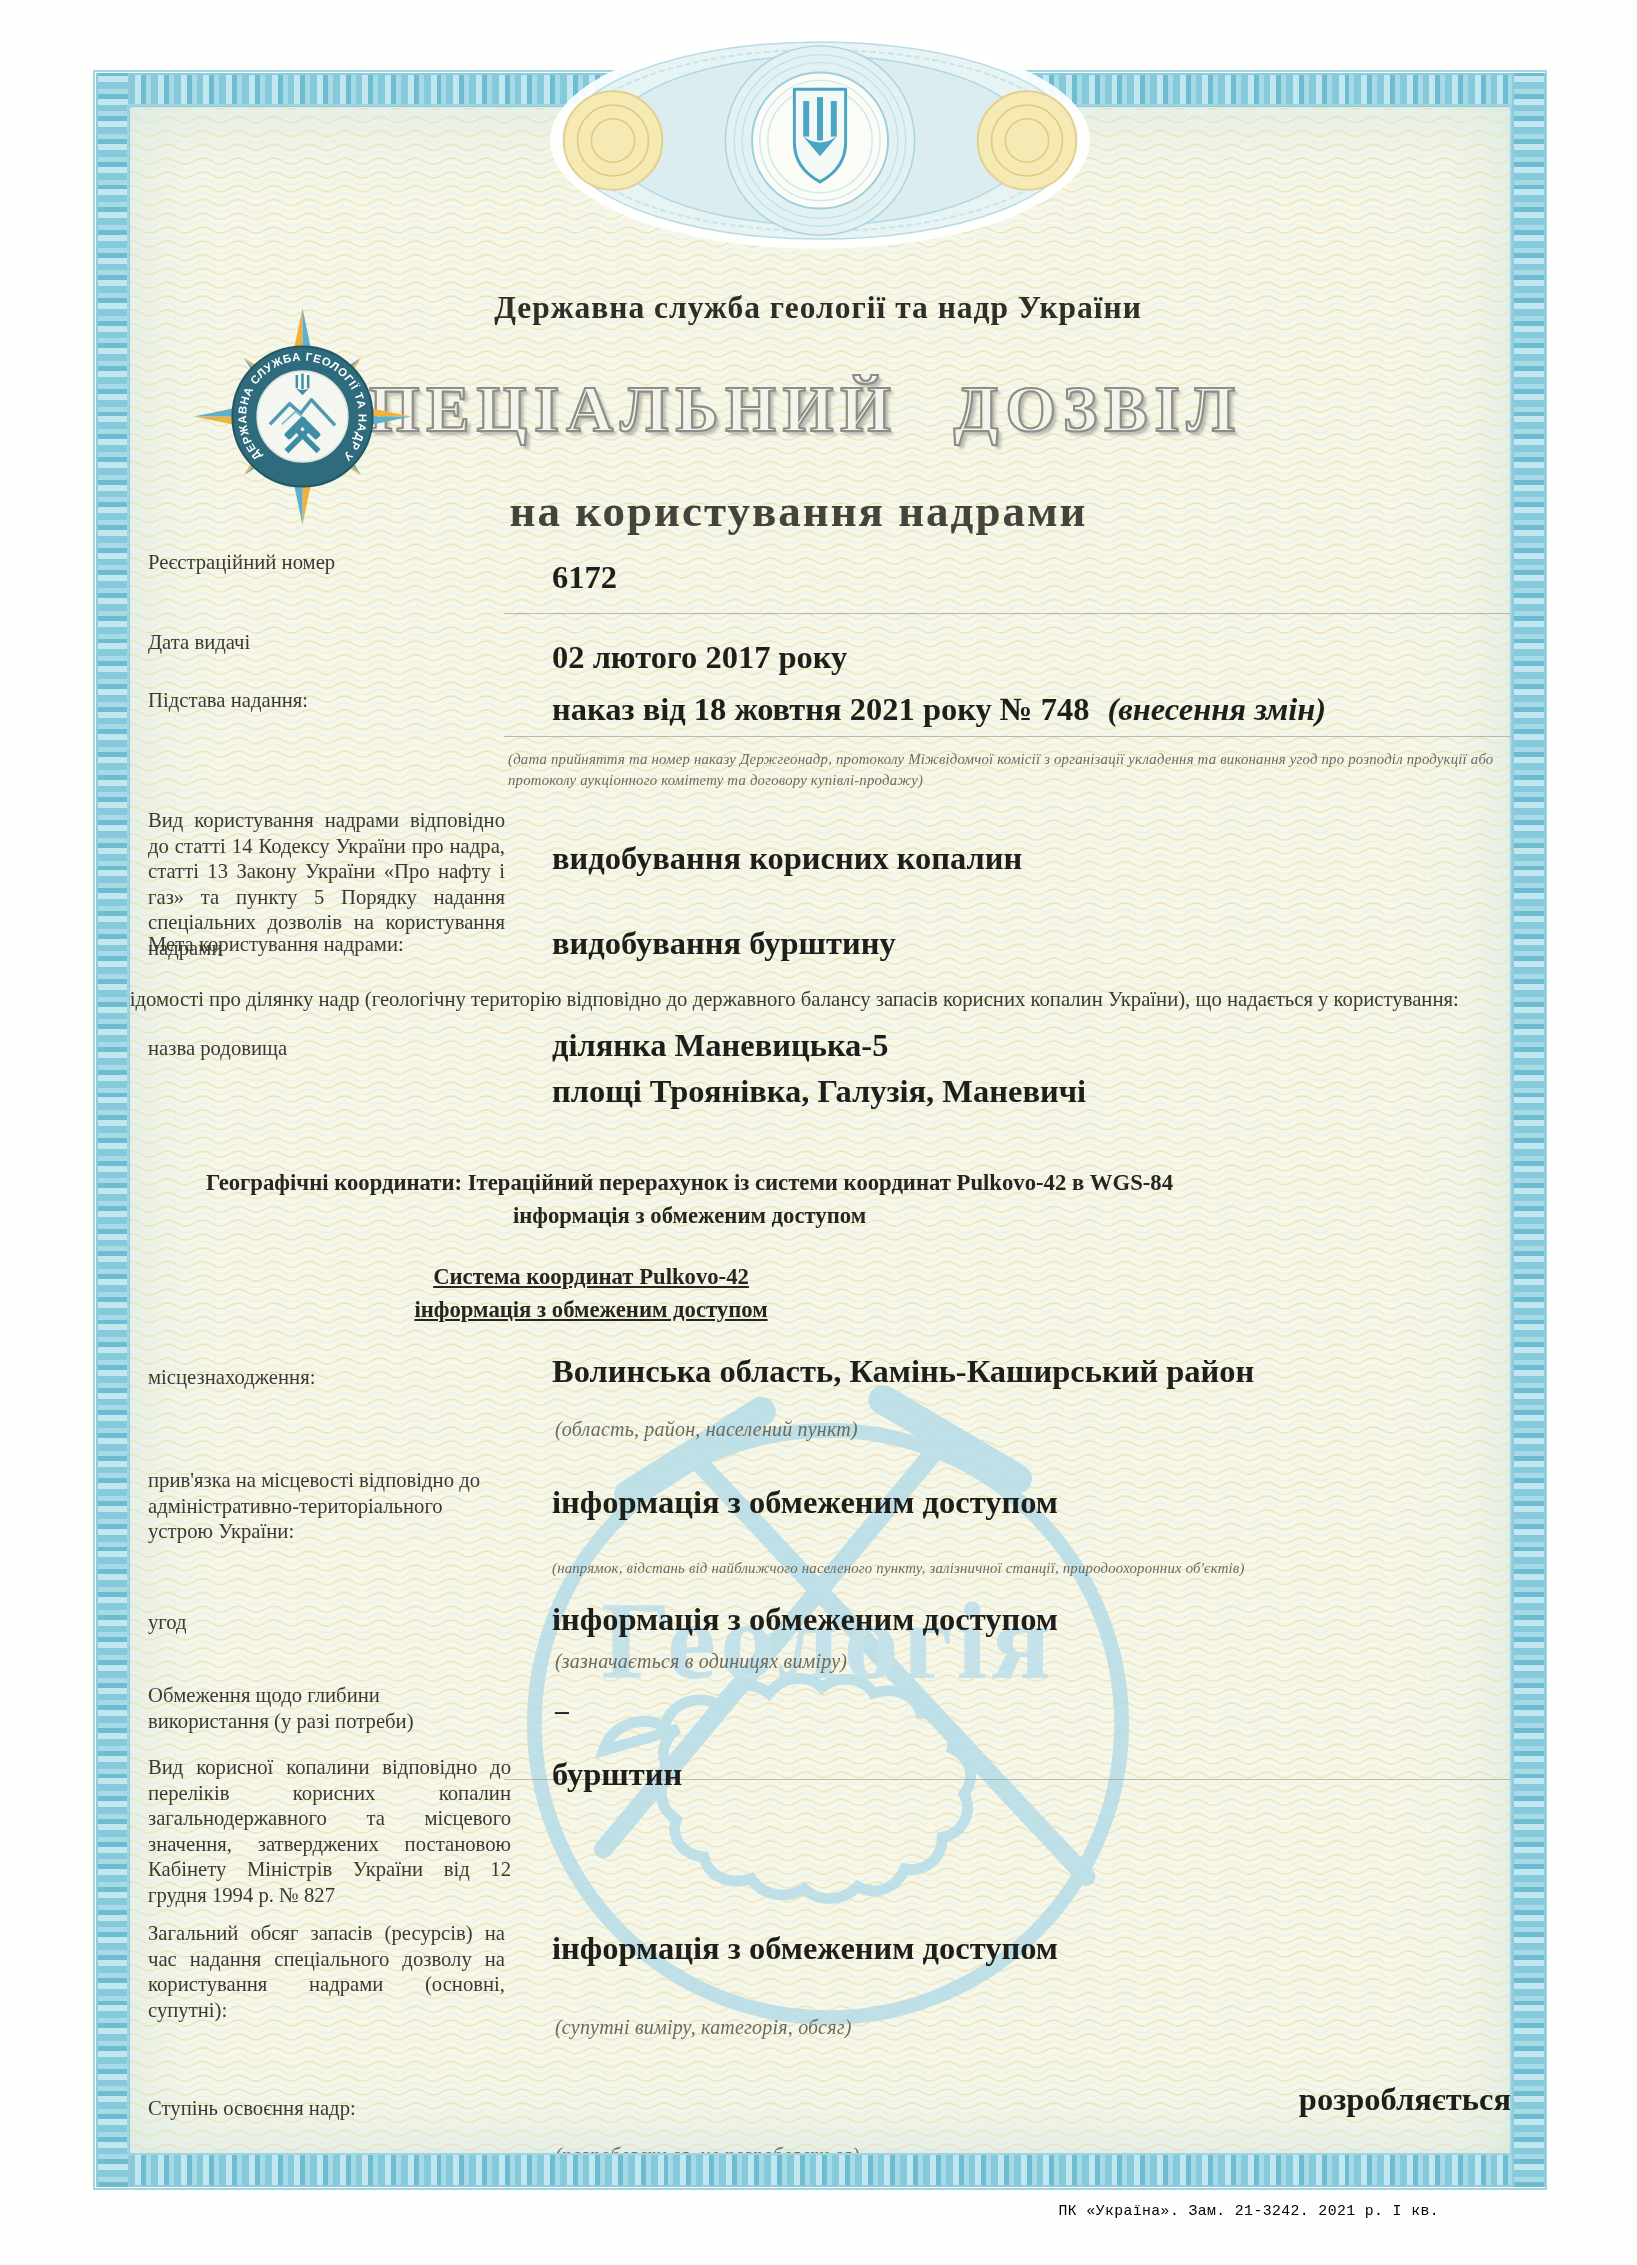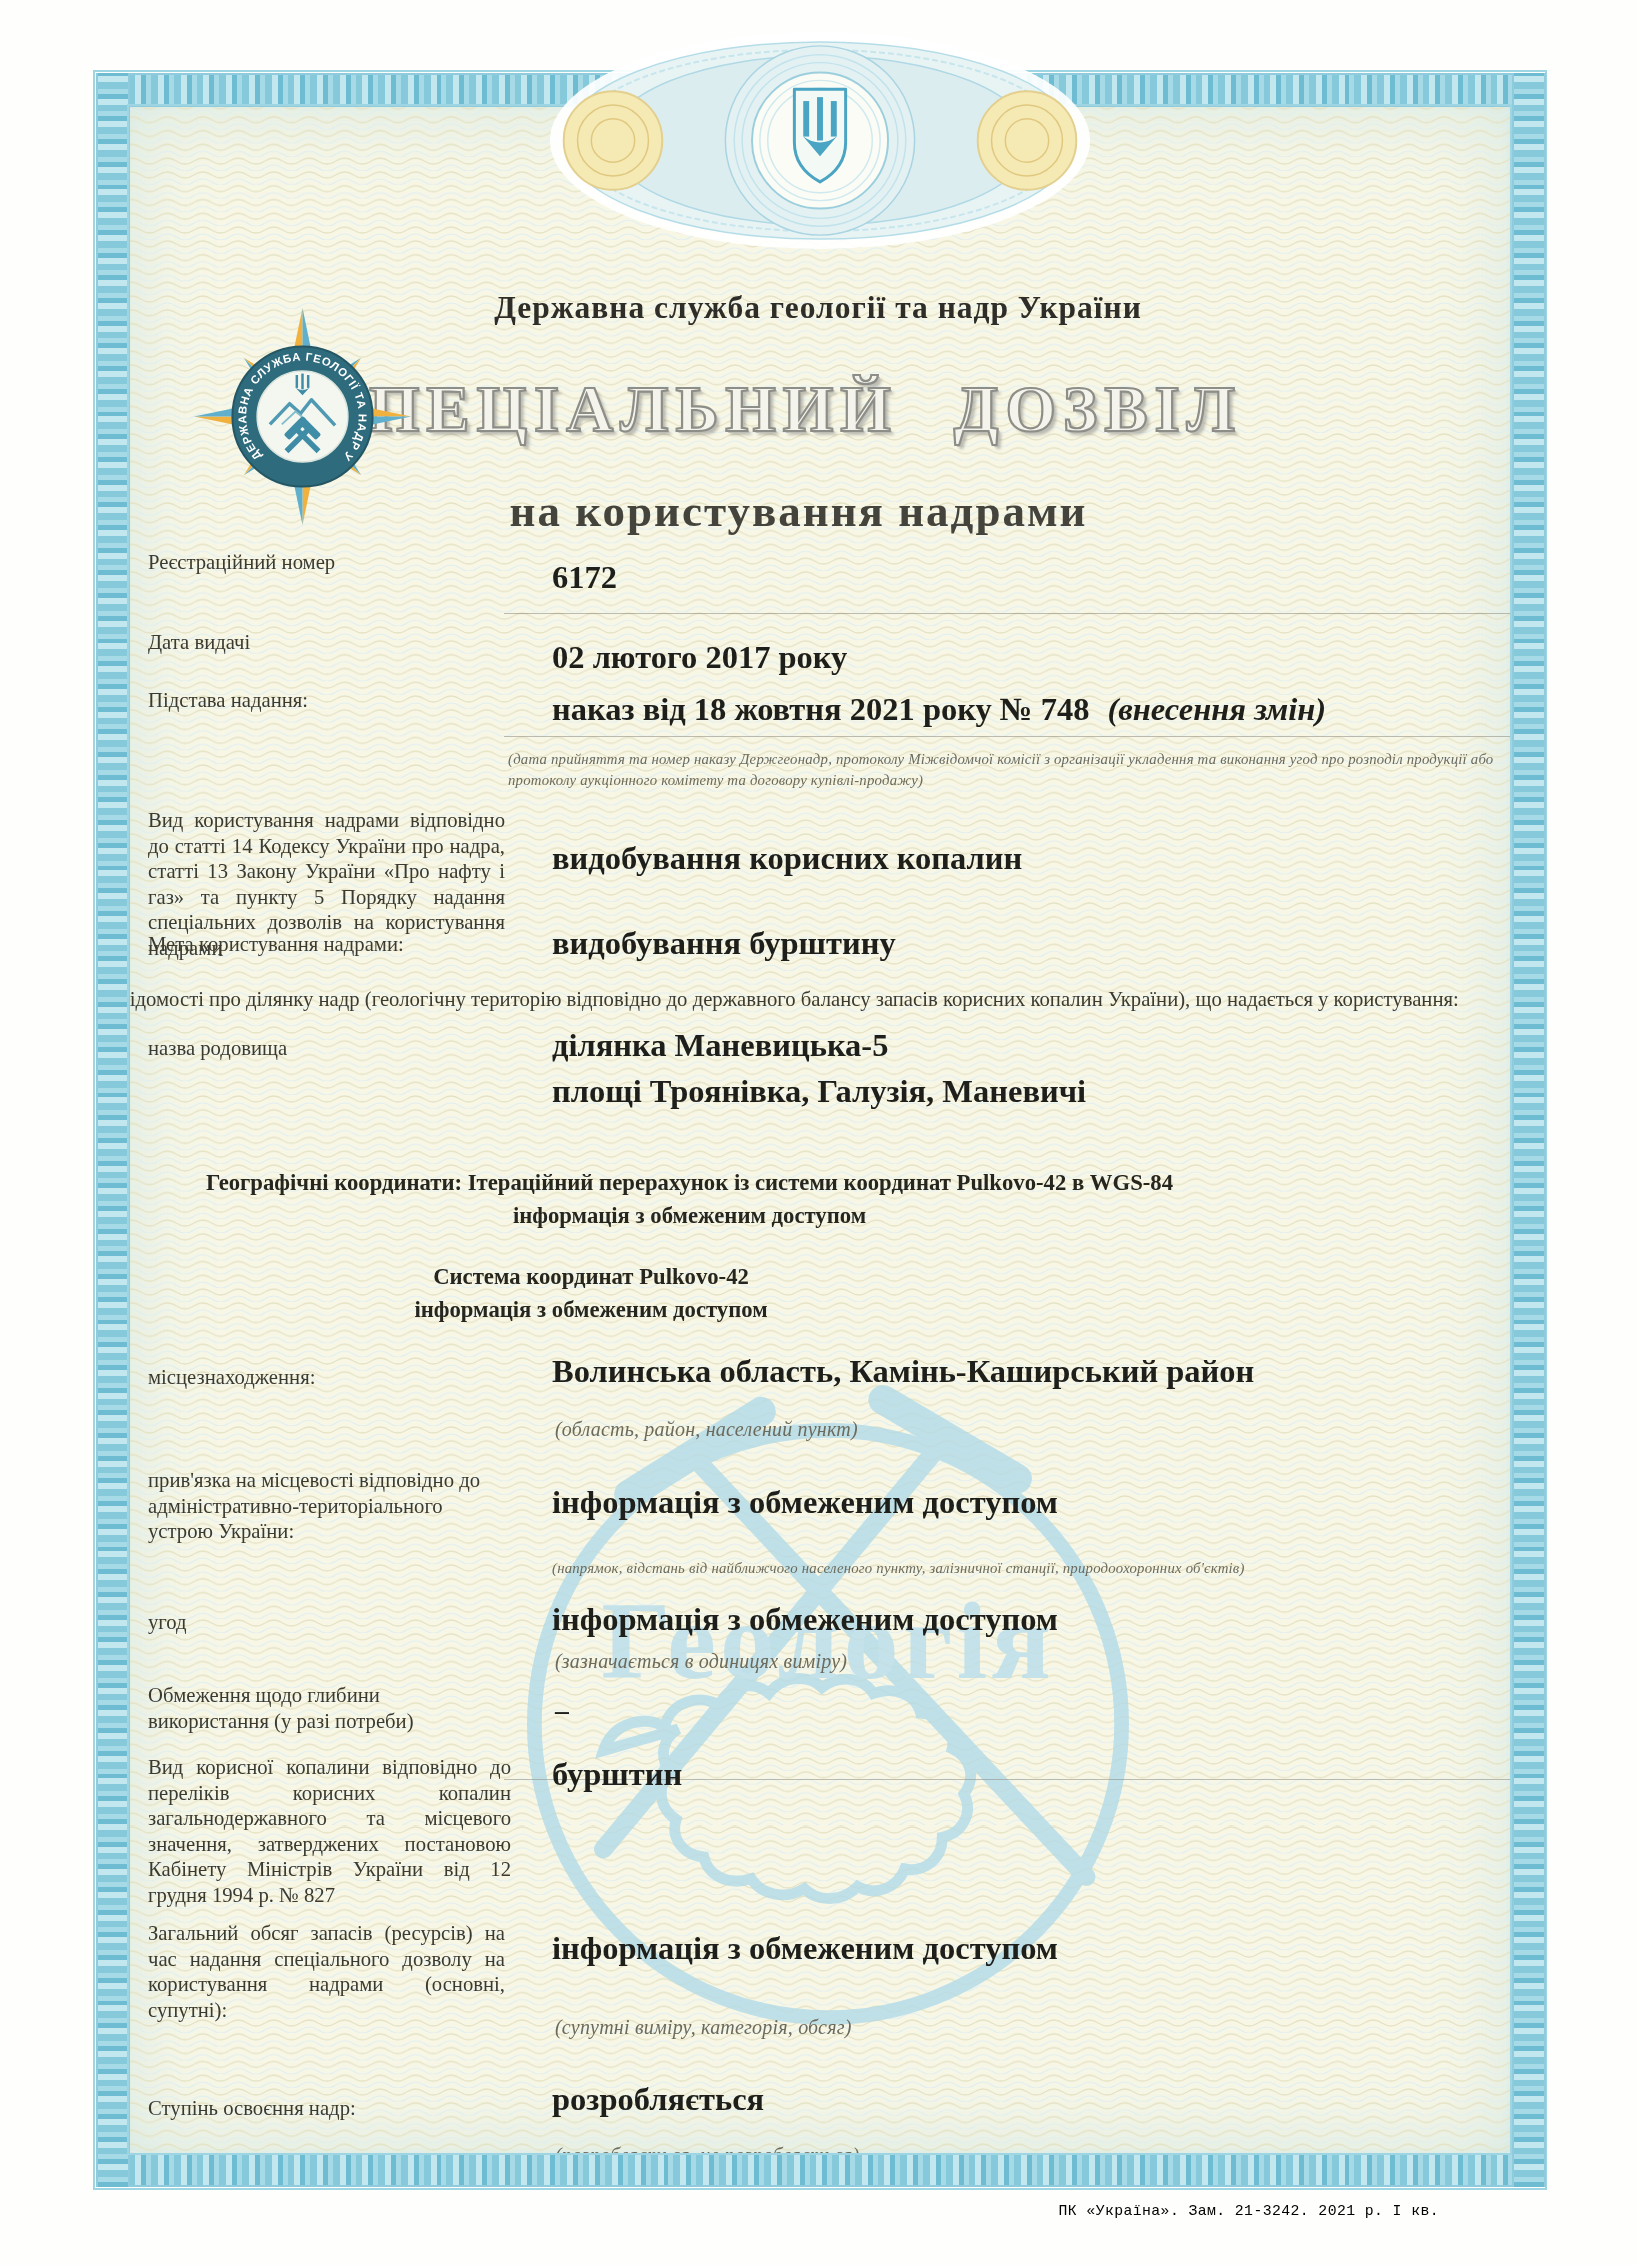--- a/index.html
+++ b/index.html
@@ -219,21 +219,21 @@
 
   <div class="lbl" style="left:148px;top:1036px;width:355px;">назва родовища</div>
   <div class="val" style="left:552px;top:1026px;width:975px;">ділянка Маневицька-5</div>
   <div class="val" style="left:552px;top:1072px;width:975px;">площі Троянівка, Галузія, Маневичі</div>
 
   <div class="ctrblock" style="left:138px;top:1167px;width:1103px;">
     <div>Географічні координати: Ітераційний перерахунок із системи координат Pulkovo-42 в WGS-84</div>
     <div>інформація з обмеженим доступом</div>
   </div>
 
-  <div class="ctrblock" style="left:138px;top:1261px;width:906px;">
+  <div class="ctrblock" style="left:138px;top:1261px;width:906px;text-decoration:underline;">
     <div>Система координат Pulkovo-42</div>
     <div>інформація з обмеженим доступом</div>
   </div>
 
   <div class="lbl" style="left:148px;top:1365px;width:355px;">місцезнаходження:</div>
   <div class="val" style="left:552px;top:1352px;width:985px;">Волинська область, Камінь-Каширський район</div>
   <div class="note" style="left:555px;top:1419px;width:887px;">(область, район, населений пункт)</div>
 
   <div class="lbl" style="left:148px;top:1468px;width:357px;">прив'язка на місцевості відповідно до адміністративно-територіального устрою України:</div>
   <div class="val" style="left:552px;top:1483px;width:975px;">інформація з обмеженим доступом</div>
@@ -247,19 +247,19 @@
   <div class="val dash-val" style="left:555px;top:1690px;width:197px;">–</div>
 
   <div class="lbl just" style="left:148px;top:1755px;width:363px;">Вид корисної копалини відповідно до переліків корисних копалин загальнодержавного та місцевого значення, затверджених постановою Кабінету Міністрів України від 12 грудня 1994 р. № 827</div>
   <div class="val" style="left:552px;top:1755px;width:975px;">бурштин</div>
 
   <div class="lbl just" style="left:148px;top:1921px;width:357px;">Загальний обсяг запасів (ресурсів) на час надання спеціального дозволу на користування надрами (основні, супутні):</div>
   <div class="val" style="left:552px;top:1929px;width:975px;">інформація з обмеженим доступом</div>
   <div class="note" style="left:555px;top:2017px;width:887px;">(супутні виміру, категорія, обсяг)</div>
 
   <div class="lbl" style="left:148px;top:2096px;width:394px;">Ступінь освоєння надр:</div>
-  <div class="val" style="left:552px;top:2080px;width:975px;">розробляється</div>
+  <div class="val" style="left:536px;top:2080px;width:975px;text-align:right;">розробляється</div>
   <div class="note" style="left:555px;top:2145px;width:887px;">(розробляється, не розробляється)</div>
 
   <div class="footer-imprint">ПК «Україна». Зам. 21-3242. 2021 р. І кв.</div>
 
 </div>
 
 
 </body></html>

